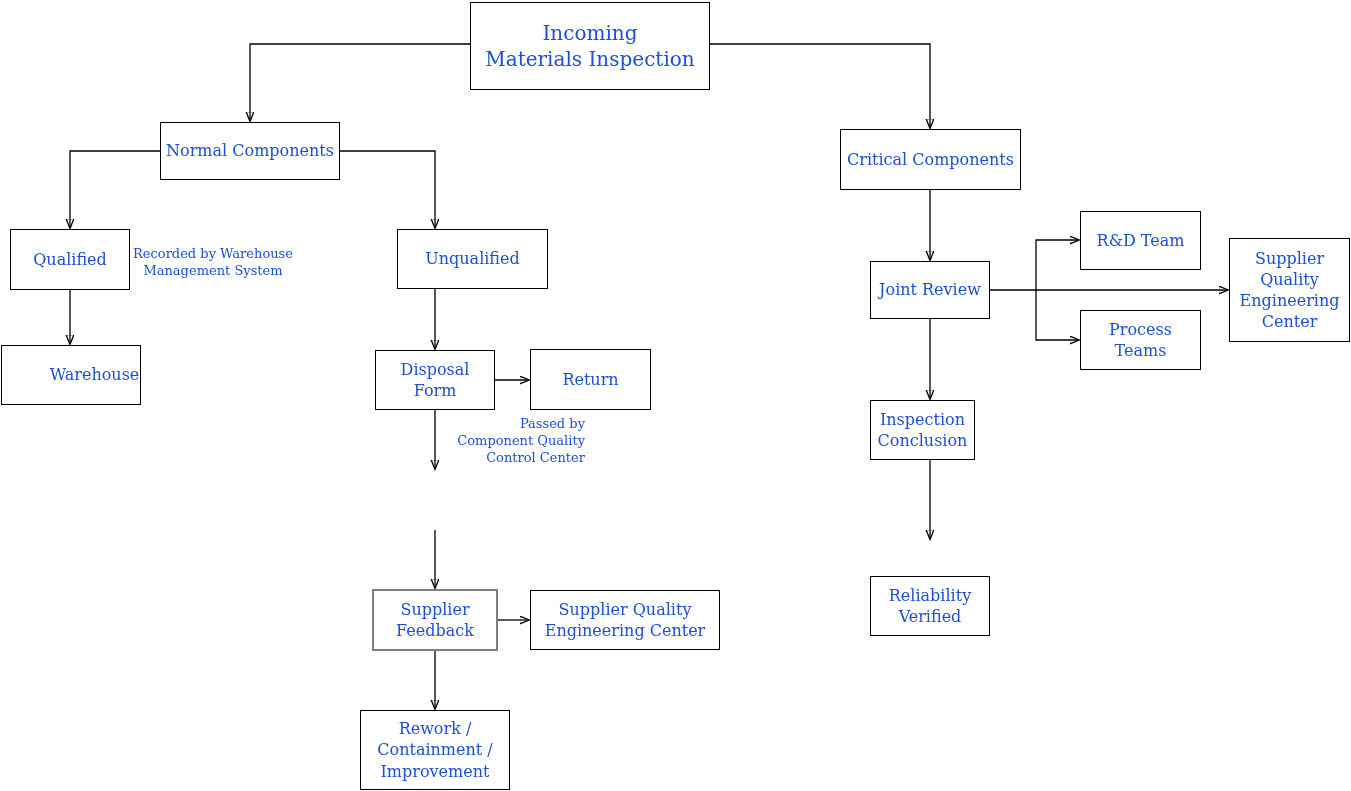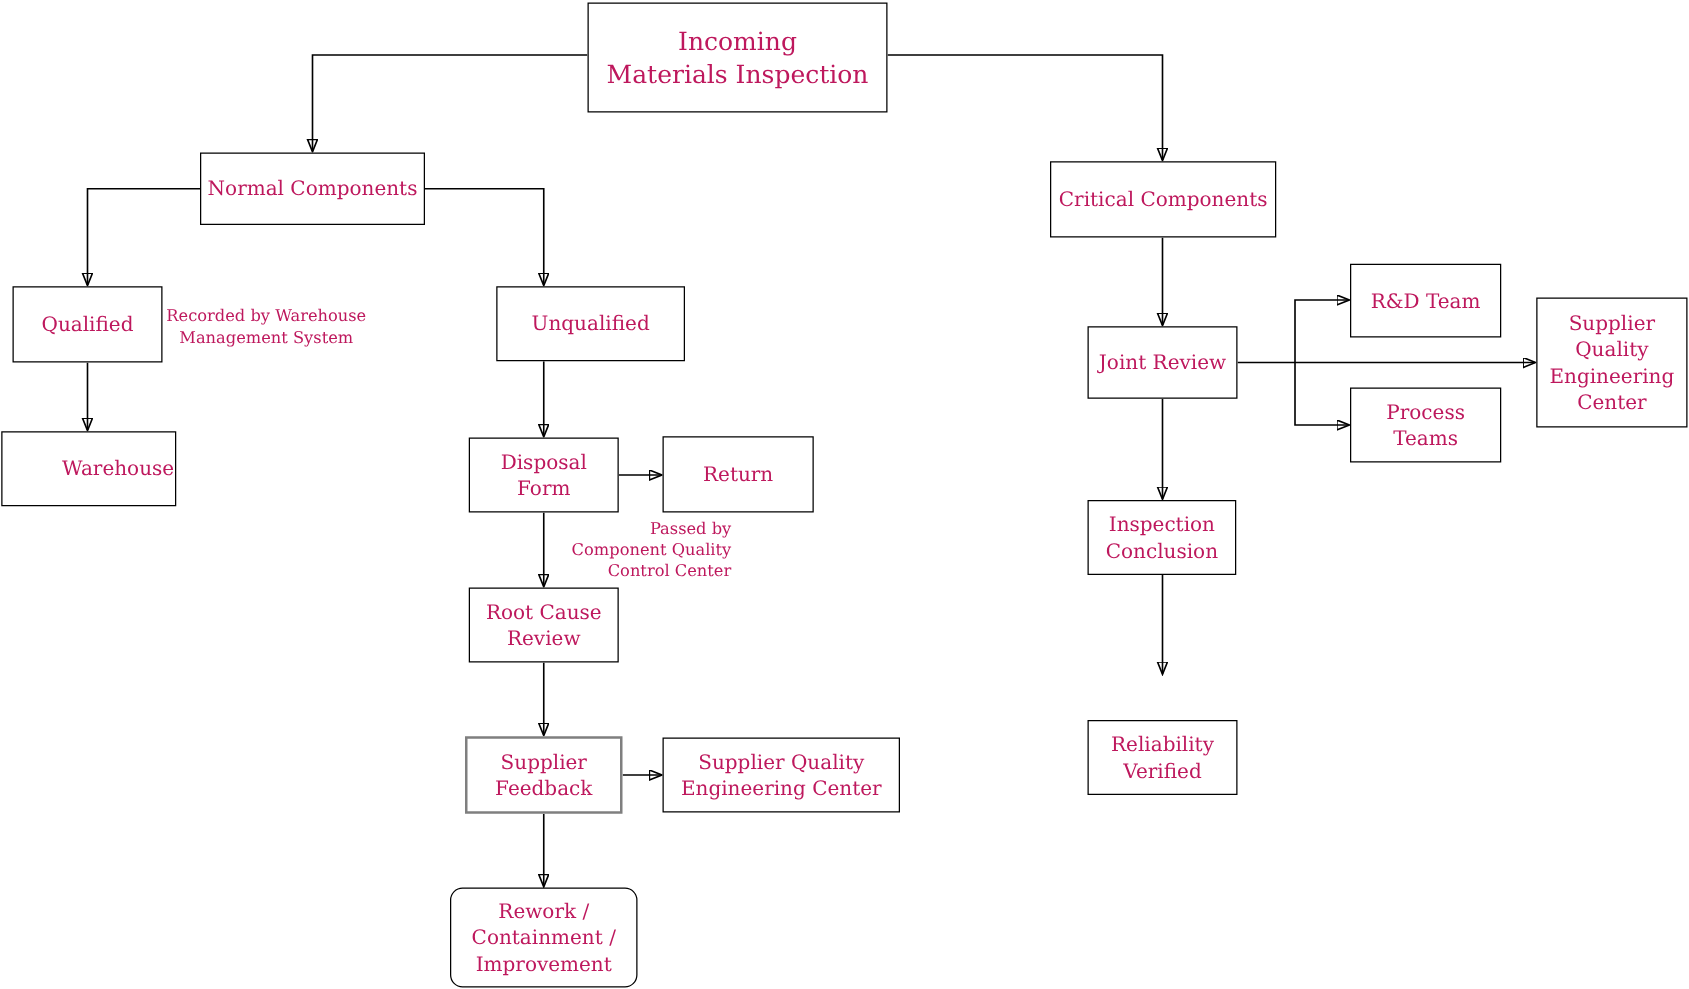--- a/index.html
+++ b/index.html
@@ -2,21 +2,21 @@
 <html><head>
 <meta charset="utf-8">
 <style>
   html, body { margin: 0; padding: 0; background: #ffffff; }
   #canvas {
     position: relative;
     width: 1351px;
     height: 791px;
     background: #ffffff;
     font-family: "DejaVu Serif", "Liberation Serif", serif;
-    color: #be185d;
+    color: #1d4ed8;
     overflow: hidden;
   }
   .node {
     position: absolute;
     box-sizing: border-box;
     border: 1.3px solid #000000;
     background: #ffffff;
     display: flex;
     align-items: center;
     justify-content: center;
@@ -95,46 +95,44 @@
 
   <div class="node" style="left:360px; top:229px; width:151px; height:60px;margin-left:37px;">Unqualified</div>
 
   <div class="node" style="left:1px; top:345px; width:140px; height:60px;padding-left:47px;">Warehouse</div>
 
   <div class="node" style="left:375px; top:350px; width:120px; height:60px;">Disposal
 Form</div>
 
   <div class="node" style="left:530px; top:349px; width:121px; height:61px;">Return</div>
 
-  <div class="node" style="left:375px; top:470px; width:120px; height:60px;">Root Cause
-Review</div>
 
   <div class="node gray-border" style="left:372px; top:589px; width:126px; height:62px;">Supplier
 Feedback</div>
 
   <div class="node" style="left:530px; top:590px; width:190px; height:60px;">Supplier Quality
 Engineering Center</div>
 
-  <div class="node" style="left:360px; top:710px; width:150px; height:80px;border-radius:10px;">Rework /
+  <div class="node" style="left:360px; top:710px; width:150px; height:80px;">Rework /
 Containment /
 Improvement</div>
 
   <div class="node" style="left:870px; top:261px; width:120px; height:58px;">Joint Review</div>
 
   <div class="node" style="left:1080px; top:211px; width:121px; height:59px;">R&amp;D Team</div>
 
   <div class="node" style="left:1080px; top:310px; width:121px; height:60px;">Process
 Teams</div>
 
   <div class="node" style="left:1229px; top:238px; width:121px; height:104px;">Supplier
 Quality
 Engineering
 Center</div>
 
-  <div class="node" style="left:870px; top:400px; width:119px; height:60px;">Inspection
+  <div class="node" style="left:870px; top:400px; width:105px; height:60px;">Inspection
 Conclusion</div>
 
   <div class="node" style="left:870px; top:540px; width:120px; height:60px;margin-top:36px;">Reliability
 Verified</div>
 
   <div class="note" style="left:128px; top:245px; width:170px;">Recorded by Warehouse
 Management System</div>
 
   <div class="note" style="left:435px; top:415px; width:150px;text-align:right;">Passed by
 Component Quality

